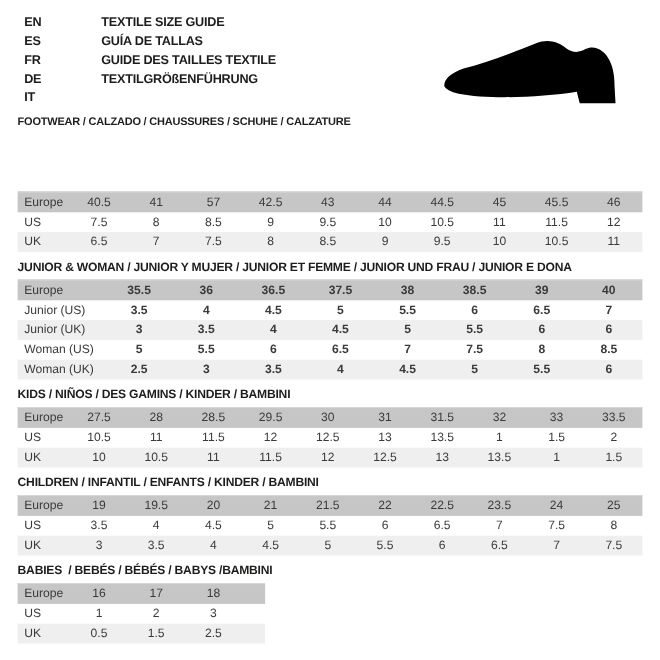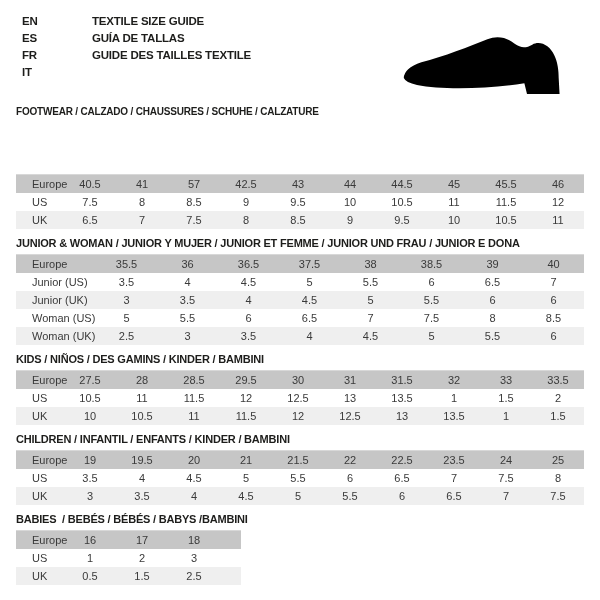--- a/index.html
+++ b/index.html
@@ -30,42 +30,46 @@
   .tables { position:absolute; top:166px; left:16px; width:568px; }
   .size-table { padding-top:8px; }
   .tbl-title { margin:0 0 5px 0; font-size:11px; line-height:12px;
                font-weight:bold; letter-spacing:-0.2px;
                color:var(--heading, #1d1d1b); white-space:pre; }
   .row { display:flex; height:18px; align-items:center;
          width:568px; font-size:11px; color:var(--celltext, #3a3a3a); }
   .size-table.narrow .row { width:225px; }
   .row.primary { background:var(--rowmain, #c6c6c6); border-top:1px solid #d8d8d8; }
   .row.alt { background:var(--rowalt, #efefef); }
-  .cell-label { width:48px; padding-left:16px; box-sizing:border-box; }
+  .cell-label { width:48px; padding-left:6px; box-sizing:border-box; }
   .cell { width:52px; text-align:center; }
   .size-table.wide-label .cell-label { width:80px; }
-  .size-table.wide-label .cell { width:61px; }
+  .size-table.wide-label .cell { width:61px;font-weight:bold; }
 </style>
 </head>
 <body>
 
 <div class="page">
 
   <div class="langs" id="langs">
       <div class="lang-row">
         <span class="lang-code">EN</span>
         <span>TEXTILE SIZE GUIDE</span>
       </div>
       <div class="lang-row">
         <span class="lang-code">ES</span>
         <span>GUÍA DE TALLAS</span>
       </div>
       <div class="lang-row">
         <span class="lang-code">FR</span>
         <span>GUIDE DES TAILLES TEXTILE</span>
+      </div>
+      <div class="lang-row">
+        <span class="lang-code">DE</span>
+        <span>TEXTILGRÖßENFÜHRUNG</span>
       </div>
       <div class="lang-row">
         <span class="lang-code">IT</span>
       </div>
     </div>
 
   <div class="shoe">
     <svg viewBox="0 0 200 100" preserveAspectRatio="xMidYMid meet" aria-hidden="true">
       <path id="shoe-path" fill="#000000" d="M 10,66
            Q 10,55 30,48

